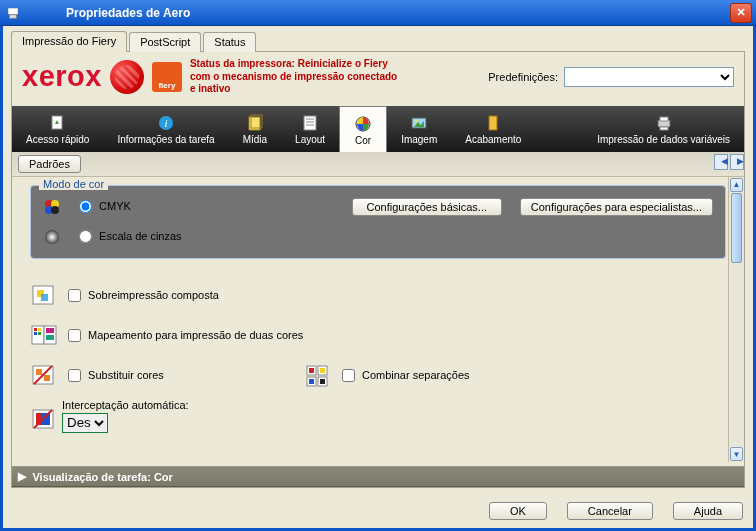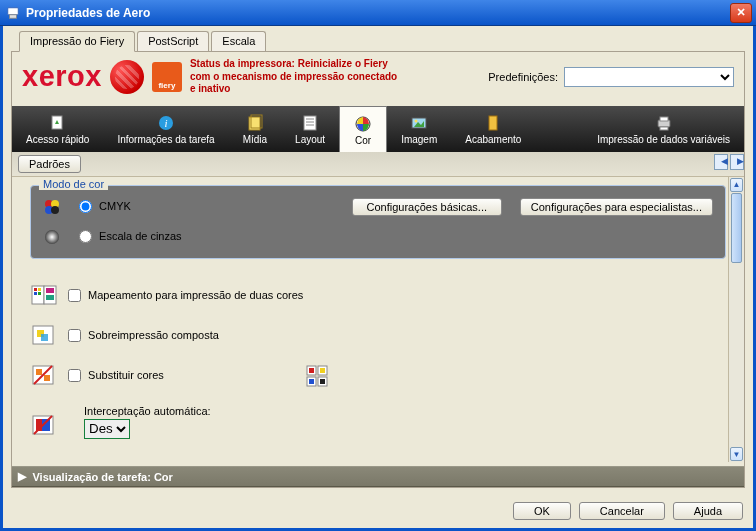--- a/index.html
+++ b/index.html
@@ -19,42 +19,42 @@
     color: #fff;
     display: flex;
     align-items: center;
     padding: 0 4px 0 6px;
     border-bottom: 1px solid #0a3a88;
   }
   .titlebar .printer-icon {
     width: 14px; height: 14px; margin-right: 6px;
     display:inline-block;
   }
-  .titlebar .title-text { font-weight: bold; font-size: 12px; flex:1; }
+  .titlebar .title-text { font-weight: bold; font-size: 12px; flex:1;margin-left:40px; }
   .titlebar .close-btn {
     width: 22px; height: 20px;
     background: linear-gradient(to bottom, #f07a64, #d83a1a);
     border: 1px solid #9a2a10;
     border-radius: 3px;
     color:#fff; font-weight:bold;
     display:flex; align-items:center; justify-content:center;
     cursor: pointer;
   }
   .window-body {
     border: 3px solid #0a54c8;
     border-top: none;
     height: 505px;
     background: #ece9d8;
     display: flex;
     flex-direction: column;
   }
   .tabs-row {
     display:flex;
-    align-items:flex-start;
-    padding: 4px 8px 0 16px;
+    align-items:flex-end;
+    padding: 4px 8px 0 8px;
     gap:0;
   }
   .tab {
     padding: 3px 10px 4px 10px;
     border: 1px solid #a8a090;
     border-bottom: none;
     background: #f2efe6;
     border-top-left-radius: 3px;
     border-top-right-radius: 3px;
     margin-right: 2px;
@@ -219,21 +219,21 @@
     color:#fff;
     padding: 3px 6px;
     font-weight:bold;
     display:flex; align-items:center; gap:6px;
     cursor:pointer;
     margin-top:4px;
     border-top:1px solid #9a9888;
     border-bottom:1px solid #5a5848;
   }
   .footer-btns {
-    display:flex; justify-content:flex-end; gap:8px;
+    display:flex; justify-content:flex-end; gap:20px;
     padding: 8px 10px;
   }
   .footer-btns .btn { padding: 2px 20px; }
   input[type=checkbox], input[type=radio] { margin:0 4px 0 0; vertical-align:middle; }
   label { vertical-align:middle; }
 </style>
 </head>
 <body>
 
 <div class="titlebar">
@@ -247,21 +247,21 @@
   <div class="close-btn">
     <span>✕</span>
   </div>
 </div>
 
 <div class="window-body">
 
   <div class="tabs-row">
     <div class="tab active"><span>Impressão do Fiery</span></div>
     <div class="tab"><span>PostScript</span></div>
-    <div class="tab"><span>Escala</span></div>
+    <div class="tab"><span>Status</span></div>
   </div>
 
   <div class="tab-panel">
 
     <div class="brand-row">
       <span class="xerox-logo">xerox</span>
       <span class="xerox-ball"></span>
       <span class="fiery-badge">
           <span>fiery</span>
         </span>
@@ -396,51 +396,51 @@
               </svg>
           </span>
           <label>
             <input type="radio" name="cm" style="">
             <span>Escala de cinzas</span>
           </label>
         </div>
       </div>
 
       <div class="section-gap"></div>
+
+      <div class="option-row">
+        <span class="pict-icon">
+          <svg width="26" height="24">
+              <rect x="2" y="2" width="20" height="18" fill="#fff" stroke="#888"></rect>
+              <rect x="6" y="6" width="7" height="7" fill="#f0d020"></rect>
+              <rect x="10" y="10" width="7" height="7" fill="#2aa0e0" fill-opacity="0.8"></rect>
+            </svg>
+        </span>
+        <label>
+          <input type="checkbox" style="">
+          <span>Sobreimpressão composta</span>
+        </label>
+      </div>
 
       <div class="option-row">
         <span class="pict-icon">
           <svg width="26" height="24">
               <rect x="1" y="2" width="12" height="18" fill="#fff" stroke="#888"></rect>
               <rect x="3" y="4" width="3" height="3" fill="#d02020"></rect>
               <rect x="7" y="4" width="3" height="3" fill="#f0d020"></rect>
               <rect x="3" y="8" width="3" height="3" fill="#2050d0"></rect>
               <rect x="7" y="8" width="3" height="3" fill="#20a020"></rect>
               <rect x="13" y="2" width="12" height="18" fill="#fff" stroke="#888"></rect>
               <rect x="15" y="4" width="8" height="5" fill="#c02080"></rect>
               <rect x="15" y="11" width="8" height="5" fill="#20a080"></rect>
             </svg>
         </span>
         <label>
           <input type="checkbox" style="">
           <span>Mapeamento para impressão de duas cores</span>
-        </label>
-      </div>
-
-      <div class="option-row">
-        <span class="pict-icon">
-          <svg width="26" height="24">
-              <rect x="2" y="2" width="20" height="18" fill="#fff" stroke="#888"></rect>
-              <rect x="6" y="6" width="7" height="7" fill="#f0d020"></rect>
-              <rect x="10" y="10" width="7" height="7" fill="#2aa0e0" fill-opacity="0.8"></rect>
-            </svg>
-        </span>
-        <label>
-          <input type="checkbox" style="">
-          <span>Sobreimpressão composta</span>
         </label>
       </div>
 
       <div class="dual-col">
         <div style="display:flex;align-items:center;gap:10px">
           <span class="pict-icon">
             <svg width="26" height="24">
                 <rect x="2" y="2" width="20" height="18" fill="#fff" stroke="#888"></rect>
                 <rect x="5" y="5" width="6" height="6" fill="#f08020"></rect>
                 <rect x="13" y="11" width="6" height="6" fill="#f08020"></rect>
@@ -458,24 +458,28 @@
                 <rect x="2" y="2" width="9" height="9" fill="#fff" stroke="#888"></rect>
                 <rect x="4" y="4" width="5" height="5" fill="#d02020"></rect>
                 <rect x="13" y="2" width="9" height="9" fill="#fff" stroke="#888"></rect>
                 <rect x="15" y="4" width="5" height="5" fill="#f0d020"></rect>
                 <rect x="2" y="13" width="9" height="9" fill="#fff" stroke="#888"></rect>
                 <rect x="4" y="15" width="5" height="5" fill="#2050d0"></rect>
                 <rect x="13" y="13" width="9" height="9" fill="#fff" stroke="#888"></rect>
                 <rect x="15" y="15" width="5" height="5" fill="#202020"></rect>
               </svg>
           </span>
+          <label>
+            <input type="checkbox" style="">
+            <span>Combinar separações</span>
+          </label>
         </div>
       </div>
 
-      <div style="display:flex; gap:26px; align-items:flex-end; margin-top:16px;">
+      <div style="display:flex; gap:4px; align-items:flex-end; margin-top:10px;">
         <span class="pict-icon">
           <svg width="26" height="24">
               <rect x="2" y="2" width="20" height="18" fill="#fff" stroke="#888"></rect>
               <rect x="5" y="5" width="8" height="12" fill="#d02020"></rect>
               <rect x="11" y="5" width="8" height="12" fill="#2050d0"></rect>
               <line x1="3" y1="20" x2="21" y2="2" stroke="#d02020" stroke-width="2"></line>
             </svg>
         </span>
         <div class="label-above" style="margin-top:0">
           <span>Interceptação automática:</span>

